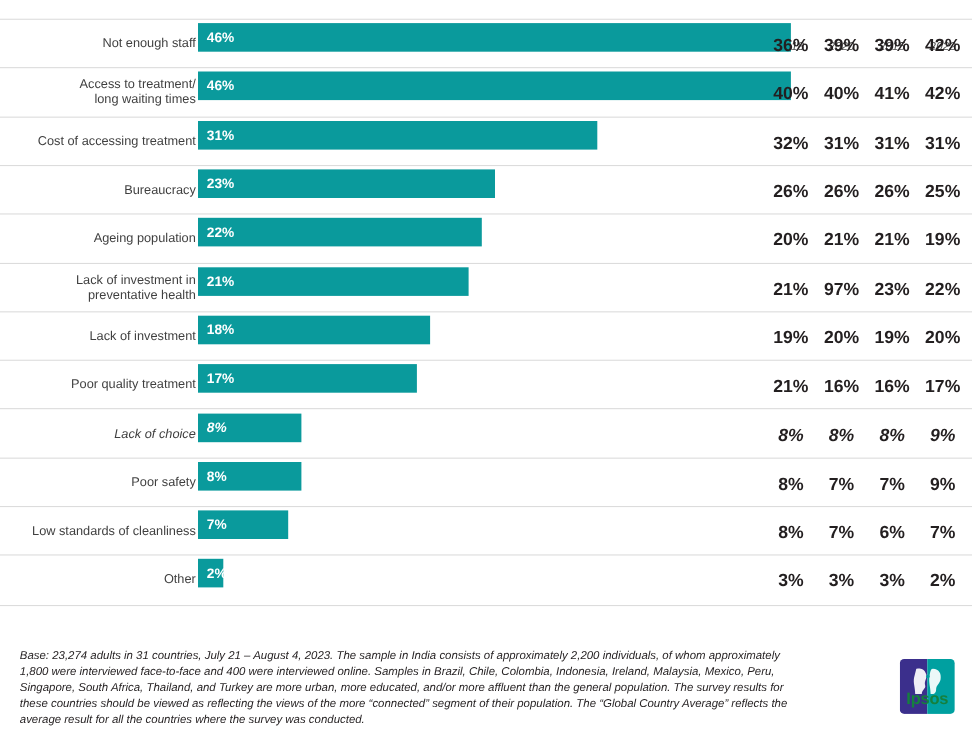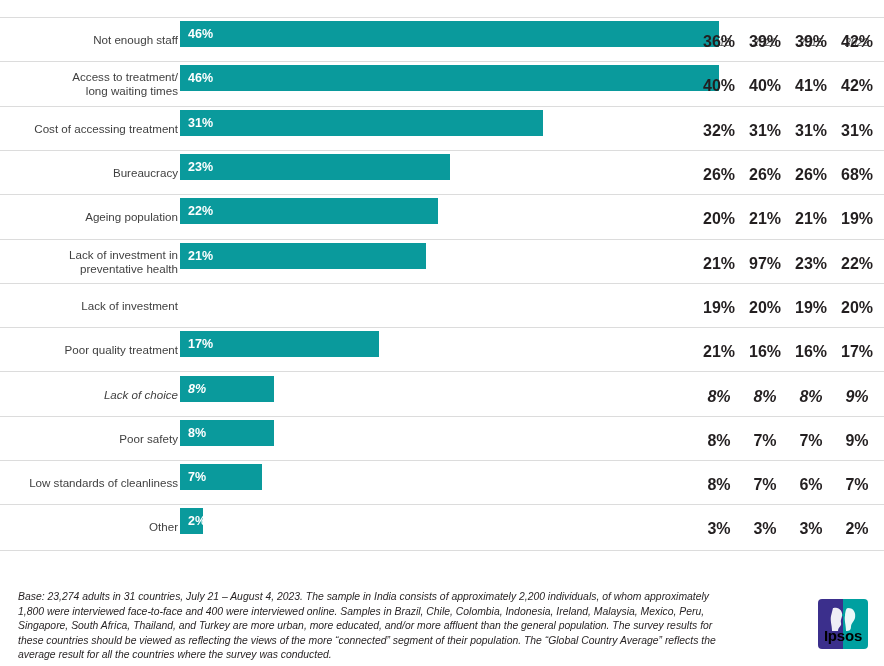--- a/index.html
+++ b/index.html
@@ -127,21 +127,21 @@
     background: #00a0a0;
   }
   #logo svg { position: absolute; left: 0; top: 0; }
   #logo .wordmark {
     position: absolute;
     left: 0; right: 0;
     bottom: 5px;
     text-align: center;
     font-size: 15px;
     font-weight: bold;
-    color: #000000;
+    color: #15803d;
     letter-spacing: -.2px;
     font-family: "Liberation Sans", sans-serif;
   }
 </style>
 </head>
 <body>
 
 <div id="chart">
   <div id="year-header">
       <div class="year-cell" style="left: 696px;">2018</div>
@@ -182,21 +182,21 @@
         <div class="cell" style="left: 834px; top: 15.15px;">31%</div>
       </div>
       <div class="row" style="top: 149.9px; height: 44.3px;">
         <div class="row-label" style="top: 15.15px;">Bureaucracy</div>
         <div class="bar" style="width: 269.56px; top: 3.15px; background: rgb(10, 154, 156);">
           <div class="bar-value">23%</div>
         </div>
         <div class="cell" style="left: 696px; top: 15.15px;">26%</div>
         <div class="cell" style="left: 742px; top: 15.15px;">26%</div>
         <div class="cell" style="left: 788px; top: 15.15px;">26%</div>
-        <div class="cell" style="left: 834px; top: 15.15px;">68%</div>
+        <div class="cell" style="left: 834px; top: 15.15px;">25%</div>
       </div>
       <div class="row" style="top: 194.2px; height: 44.3px;">
         <div class="row-label" style="top: 15.15px;">Ageing population</div>
         <div class="bar" style="width: 257.84px; top: 3.15px; background: rgb(10, 154, 156);">
           <div class="bar-value">22%</div>
         </div>
         <div class="cell" style="left: 696px; top: 15.15px;">20%</div>
         <div class="cell" style="left: 742px; top: 15.15px;">21%</div>
         <div class="cell" style="left: 788px; top: 15.15px;">21%</div>
         <div class="cell" style="left: 834px; top: 15.15px;">19%</div>
@@ -207,20 +207,23 @@
         <div class="bar" style="width: 246.12px; top: 3.15px; background: rgb(10, 154, 156);">
           <div class="bar-value">21%</div>
         </div>
         <div class="cell" style="left: 696px; top: 15.15px;">21%</div>
         <div class="cell" style="left: 742px; top: 15.15px;">97%</div>
         <div class="cell" style="left: 788px; top: 15.15px;">23%</div>
         <div class="cell" style="left: 834px; top: 15.15px;">22%</div>
       </div>
       <div class="row" style="top: 282.8px; height: 44.3px;">
         <div class="row-label" style="top: 15.15px;">Lack of investment</div>
+        <div class="bar" style="width: 210.96px; top: 3.15px; background: rgb(10, 154, 156);">
+          <div class="bar-value">18%</div>
+        </div>
         <div class="cell" style="left: 696px; top: 15.15px;">19%</div>
         <div class="cell" style="left: 742px; top: 15.15px;">20%</div>
         <div class="cell" style="left: 788px; top: 15.15px;">19%</div>
         <div class="cell" style="left: 834px; top: 15.15px;">20%</div>
       </div>
       <div class="row" style="top: 327.1px; height: 44.3px;">
         <div class="row-label" style="top: 15.15px;">Poor quality treatment</div>
         <div class="bar" style="width: 199.24px; top: 3.15px; background: rgb(10, 154, 156);">
           <div class="bar-value">17%</div>
         </div>

